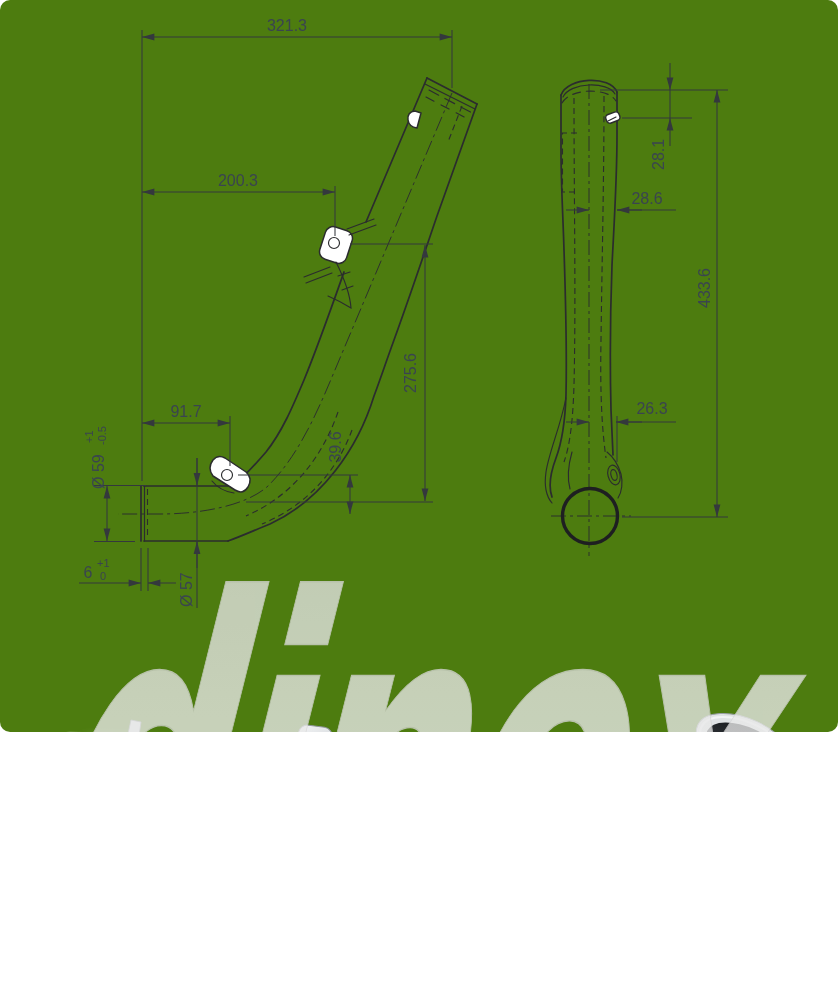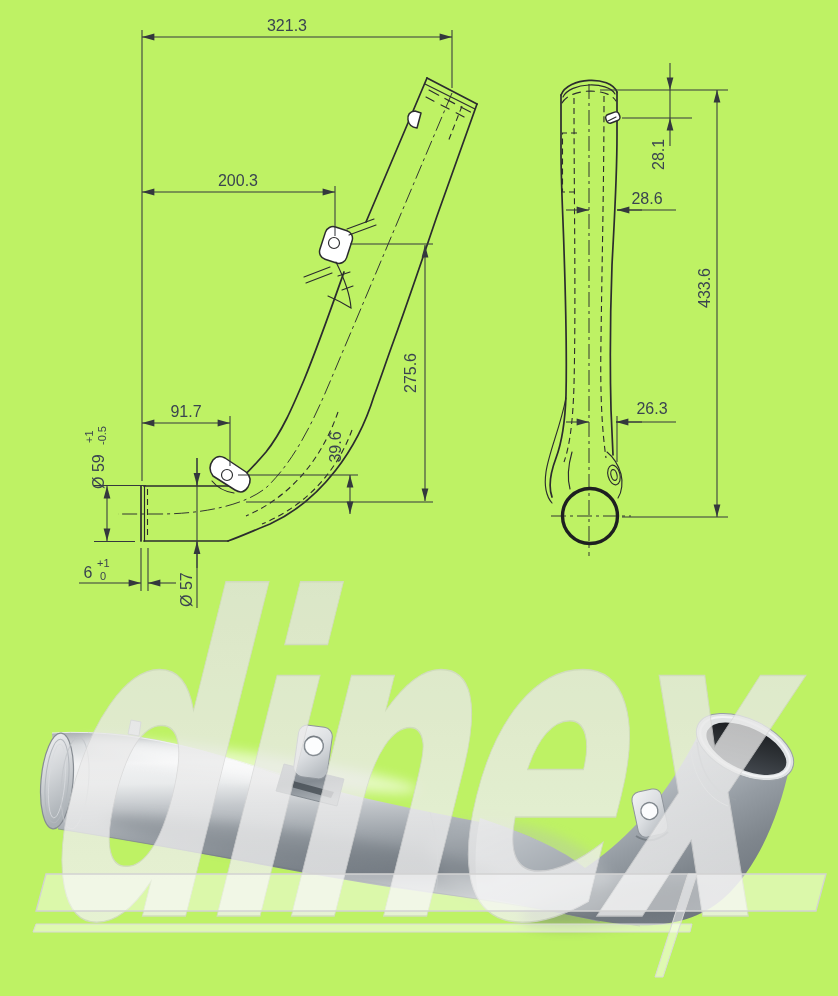--- a/index.html
+++ b/index.html
@@ -1,17 +1,17 @@
 <!DOCTYPE html>
 <html><head>
 <meta charset="utf-8">
 <style>
   html,body{margin:0;padding:0;background:#fff;}
-  .canvas{position:relative;width:838px;height:996px;background:#bef264;overflow:hidden;
-          font-family:"Liberation Sans", sans-serif;}
+  .canvas{position:relative;width:838px;height:732px;background:#4d7c0f;overflow:hidden;
+          font-family:"Liberation Sans", sans-serif;border-radius:10px;}
   svg{position:absolute;left:0;top:0;}
   
   .ol  {stroke:#2b2c2e;stroke-width:1.7;fill:none;stroke-linecap:round;stroke-linejoin:round;}
   .ol2 {stroke:#2b2c2e;stroke-width:1.15;fill:none;stroke-linecap:round;}
   .olw {stroke:#2b2c2e;stroke-width:1.5;fill:#ffffff;stroke-linejoin:round;}
   .blc {stroke:#1e1f21;stroke-width:3.4;fill:none;}
   
   .hid {stroke:#2b2c2e;stroke-width:1.1;fill:none;stroke-dasharray:6 4;}
   .cl  {stroke:#2b2c2e;stroke-width:0.95;fill:none;stroke-dasharray:15 4 3 4;}
   

